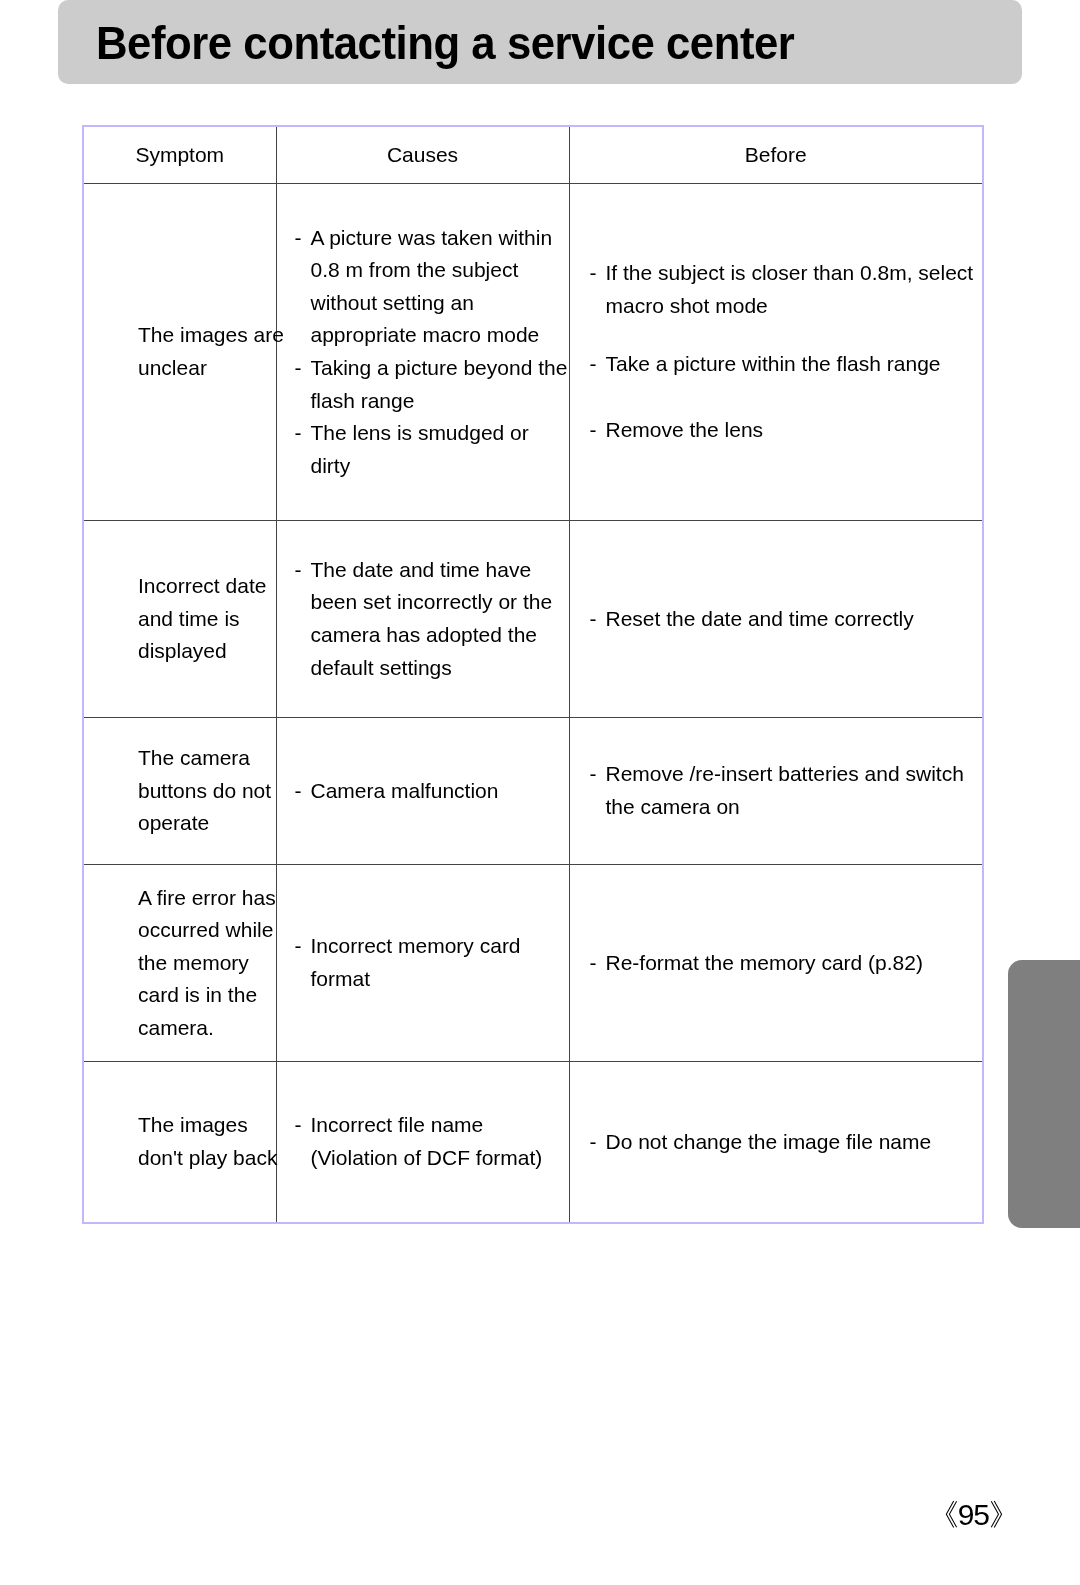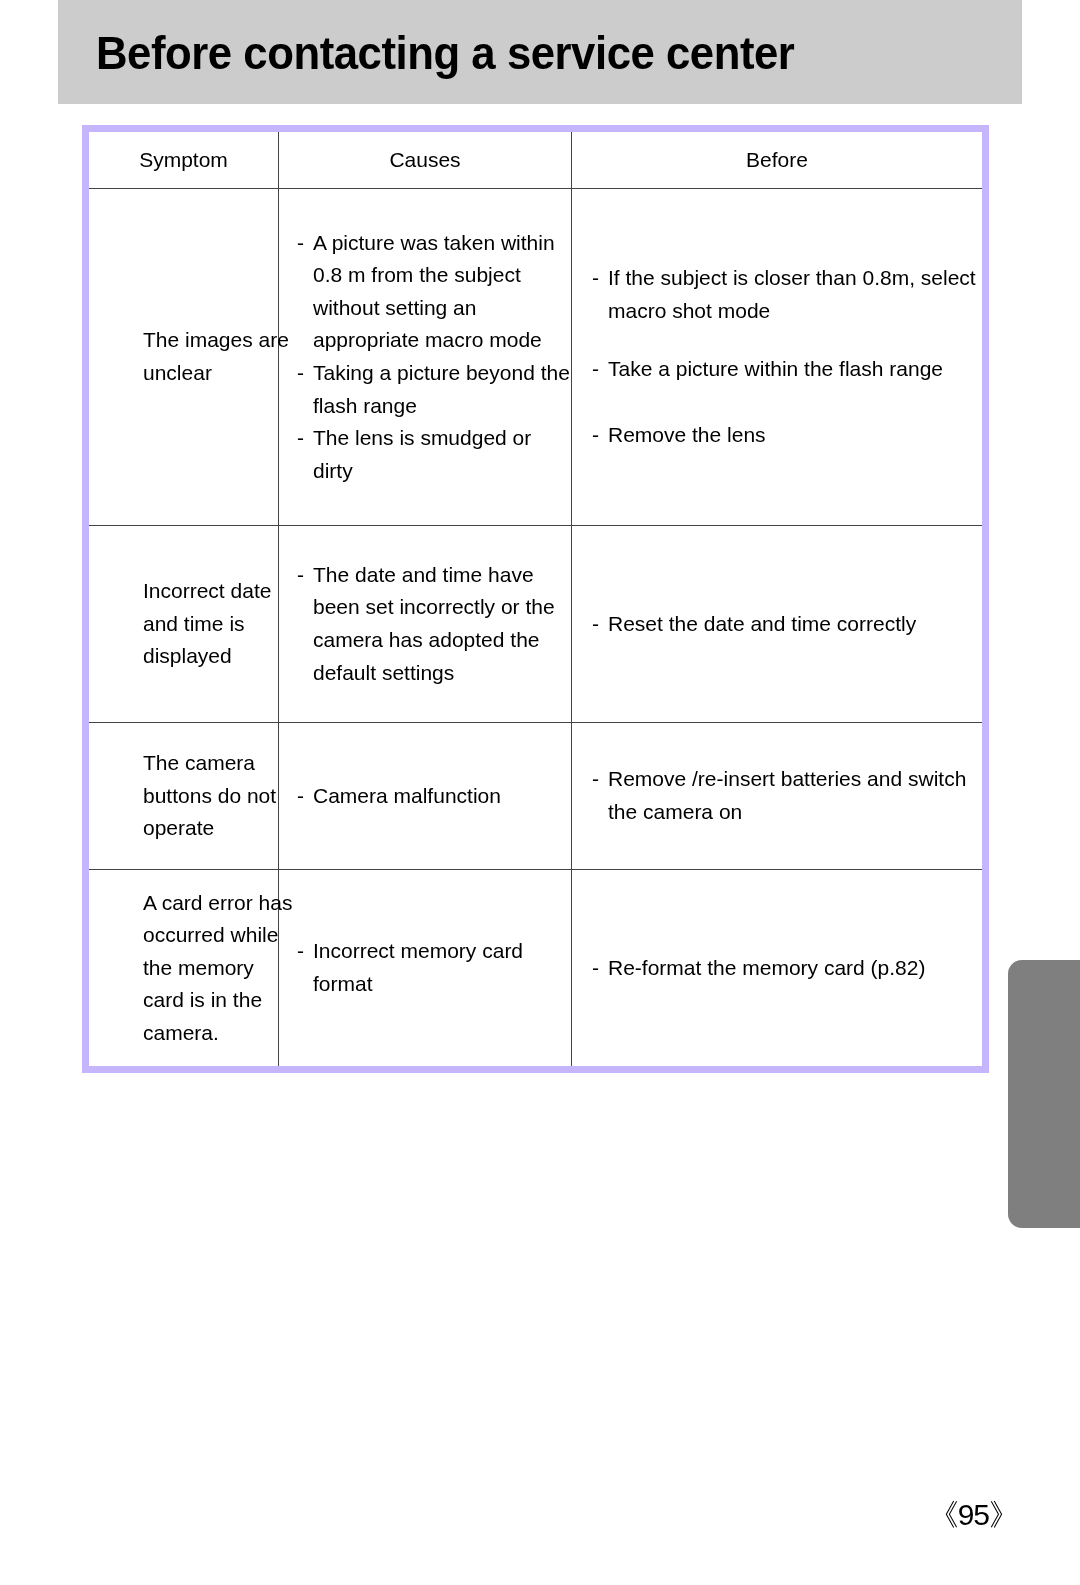--- a/index.html
+++ b/index.html
@@ -15,24 +15,25 @@
     font-family: "Liberation Sans", sans-serif;
     color: #000000;
   }
 
   
   .header-banner {
     position: absolute;
     left: 58px;
     top: 0px;
     width: 964px;
-    height: 104px;
+    height: 84px;
     background: #cccccc;
     display: flex;
     align-items: center;
+    border-radius: 10px;
   }
   .header-title {
     font-size: 47px;
     font-weight: bold;
     letter-spacing: -0.5px;
     transform: scaleX(0.93);
     transform-origin: left center;
     margin-left: 38px;
     white-space: nowrap;
     line-height: 1;
@@ -50,21 +51,21 @@
   }
 
   
   .trouble-table {
     position: absolute;
     left: 82px;
     top: 125px;
     width: 900px;
     border-collapse: collapse;
     table-layout: fixed;
-    border: 7px solid #c4b5fd;
+    border: 2px solid #c4b5fd;
   }
   .trouble-table td, .trouble-table th {
     border: 1px solid #444444;
     vertical-align: middle;
     padding: 0;
     font-weight: normal;
   }
   col.c-symptom { width: 193px; }
   col.c-causes  { width: 293px; }
   col.c-remedy  { width: 414px; }
@@ -219,21 +220,21 @@
           <ul class="bullets">
             <li>Remove /re-insert batteries and switch the camera on</li>
           </ul>
         </div>
       </td>
     </tr>
 
     <tr class="row-5">
       <td>
         <div class="cell">
-          <div class="sym-line">A card error has</div>
+          <div class="sym-line">A fire error has</div>
           <div class="sym-line">occurred while</div>
           <div class="sym-line">the memory</div>
           <div class="sym-line">card is in the</div>
           <div class="sym-line">camera.</div>
         </div>
       </td>
       <td>
         <div class="cell causes-cell">
           <ul class="bullets">
             <li>Incorrect memory card format</li>
@@ -242,17 +243,39 @@
       </td>
       <td>
         <div class="cell remedy-cell">
           <ul class="bullets">
             <li>Re-format the memory card (p.82)</li>
           </ul>
         </div>
       </td>
     </tr>
 
+    <tr class="row-6">
+      <td>
+        <div class="cell">
+          <div class="sym-line">The images</div>
+          <div class="sym-line">don't play back</div>
+        </div>
+      </td>
+      <td>
+        <div class="cell causes-cell">
+          <ul class="bullets">
+            <li>Incorrect file name (Violation of DCF format)</li>
+          </ul>
+        </div>
+      </td>
+      <td>
+        <div class="cell remedy-cell">
+          <ul class="bullets">
+            <li>Do not change the image file name</li>
+          </ul>
+        </div>
+      </td>
+    </tr>
 
   </tbody>
 </table>
 
 <div class="page-number">《95》</div>
 
 </body></html>

